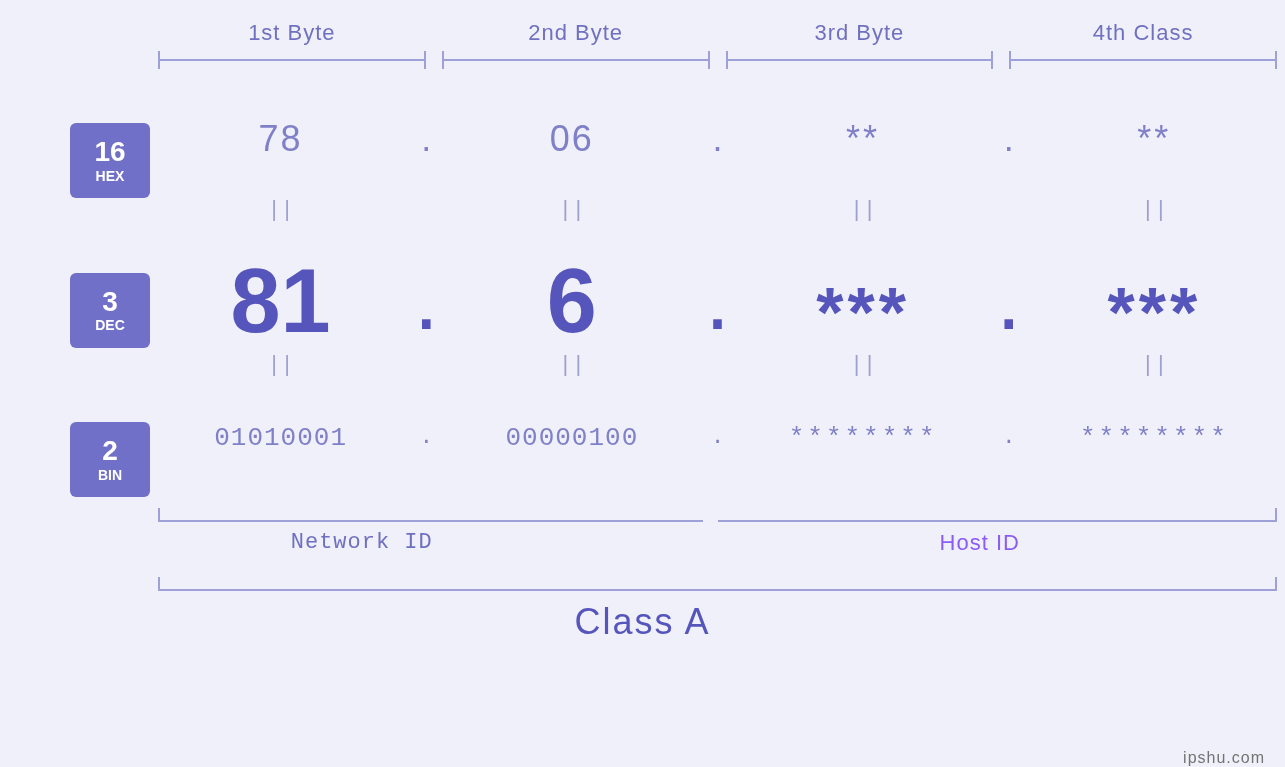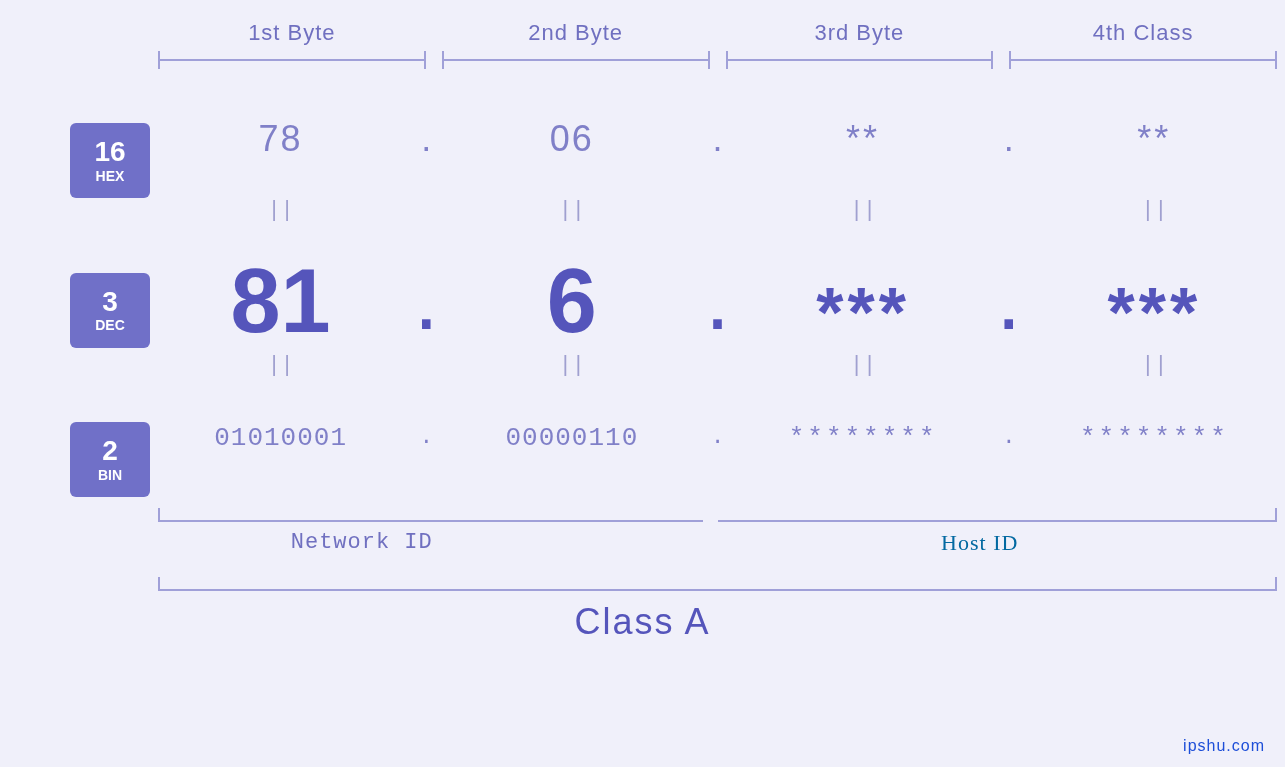--- a/index.html
+++ b/index.html
@@ -254,23 +254,23 @@
       color: #7070c0;
       font-size: 22px;
       font-family: 'Courier New', Courier, monospace;
       letter-spacing: 1px;
       margin-right: 15px;
     }
 
     .host-id-label {
       flex: 1;
       text-align: center;
-      color: #0369a1;
+      color: #8b5cf6;
       font-size: 22px;
-      font-family: Liberation Serif, serif;
+      font-family: Liberation Sans, sans-serif;
       letter-spacing: 1px;
     }
 
     
     .class-bracket-area {
       width: 100%;
       padding-left: 150px;
       margin-top: 15px;
     }
 
@@ -314,23 +314,23 @@
       color: #5555bb;
       font-size: 36px;
       font-family: Arial, sans-serif;
       margin-top: 10px;
       letter-spacing: 2px;
     }
 
     
     .watermark {
       position: absolute;
-      bottom: 12px;
+      bottom: 0;
       right: 20px;
-      color: #1d4ed8;
+      color: #737373;
       font-size: 16px;
       font-family: Arial, sans-serif;
       letter-spacing: 1px;
     }
 
     
     .ast { letter-spacing: 3px; }
 
     
     .row-wrapper {
@@ -495,21 +495,21 @@
         <span class="num">2</span>
         <span class="base">BIN</span>
       </div>
     </div>
     <div class="row-data">
       <div class="byte-cell">
         <span class="bin-val">01010001</span>
       </div>
       <span class="dot-bin">.</span>
       <div class="byte-cell">
-        <span class="bin-val">00000110</span>
+        <span class="bin-val">00000100</span>
       </div>
       <span class="dot-bin">.</span>
       <div class="byte-cell">
         <span class="bin-val ast">********</span>
       </div>
       <span class="dot-bin">.</span>
       <div class="byte-cell">
         <span class="bin-val ast">********</span>
       </div>
     </div>

